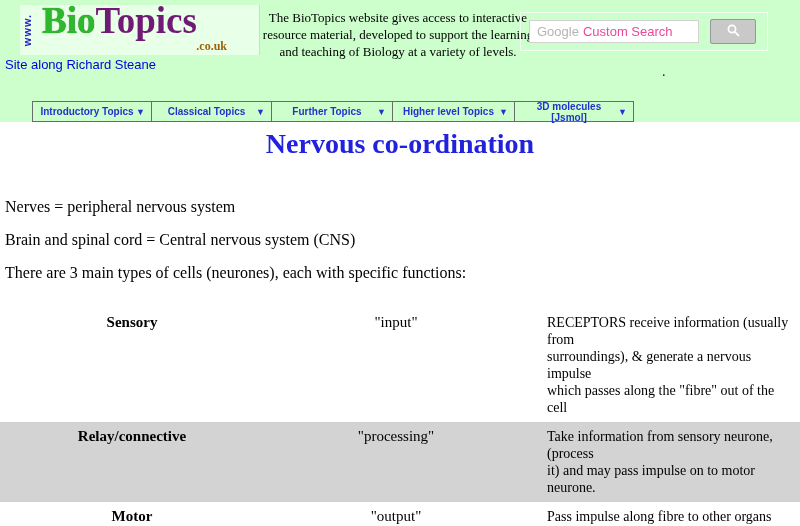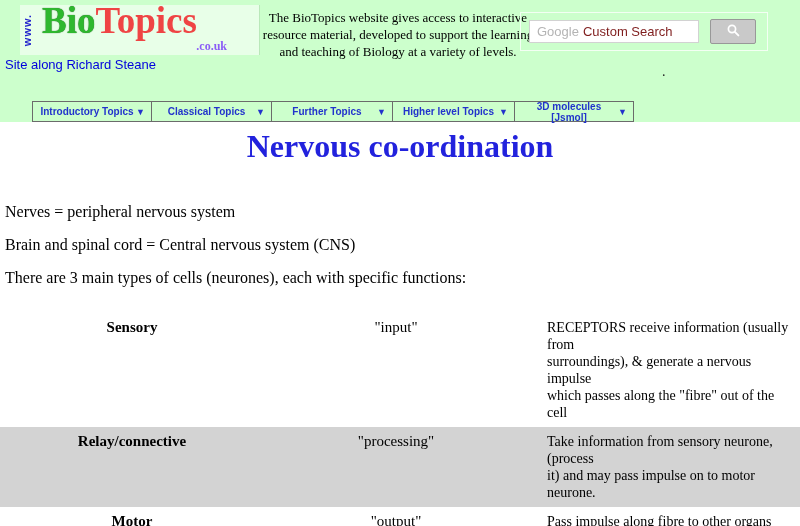--- a/index.html
+++ b/index.html
@@ -26,42 +26,42 @@
     transform:rotate(-90deg);
     font-family:"Liberation Sans", sans-serif;
     font-size:11px; font-weight:bold; letter-spacing:1px; color:#2222cc;
   }
   .logo-main {
     position:absolute; left:22px; top:-3px;
     font-size:37px; font-weight:bold; line-height:1;
     font-family:"Liberation Serif", serif;
   }
   .logo-bio { color:#2eb82e; text-shadow:0 0 1px #145214; }
-  .logo-topics { color:#ef4444; }
+  .logo-topics { color:#701a75; }
   .logo-suffix {
     position:absolute; right:32px; bottom:1px;
-    font-size:12px; font-weight:bold; color:#8b5cf6;
+    font-size:12px; font-weight:bold; color:#a16207;
   }
   .tagline {
     position:absolute; left:262px; top:9px; width:272px;
     font-size:13px; line-height:1.32; text-align:center; color:#000000;
   }
   .search-box {
     position:absolute; left:520px; top:12px; width:248px; height:39px;
     border:1px solid #f3fff3;
     display:flex; align-items:center; padding:0 8px; gap:11px;
   }
   .search-input {
     width:170px; height:23px; background:#fff; border:1px solid #d2d2d2;
     font-family:"Liberation Sans", sans-serif; font-size:13px;
     display:flex; align-items:center; padding-left:7px; gap:4px;
     cursor:text;
   }
   .ph-brand { color:#b4b4b4; }
-  .ph-text  { color:#7f1d1d; }
+  .ph-text  { color:#ec4899; }
   .search-btn {
     width:46px; height:25px; background:#c9c9c9;
     border:1px solid #989898; border-radius:2px;
     display:flex; align-items:center; justify-content:center;
     cursor:pointer; padding:0;
   }
   .author {
     position:absolute; left:5px; top:57px;
     font-family:"Liberation Sans", sans-serif;
     font-size:13px; color:#0000dd; text-decoration:none; cursor:pointer;
@@ -88,21 +88,21 @@
   .nav-btn:nth-child(5){ width:120px; }
   .nav-arrow {
     position:absolute; right:6px; top:50%; transform:translateY(-54%);
     font-size:9px; color:#2233cc;
   }
 
   
   .main { background:#fff; }
   h1 {
     margin:6px 0 38px; text-align:center;
-    font-size:32px; font-weight:bold; color:#2222dd;
+    font-size:28px; font-weight:bold; color:#2222dd;
     font-family:"Liberation Serif", serif;
   }
   .main > p {
     margin:15px 0; margin-left:5px;
     font-size:16px; line-height:18px;
   }
   table {
     width:100%; border-collapse:collapse; margin-top:26px;
   }
   td { vertical-align:baseline; padding:6px 19px; }

